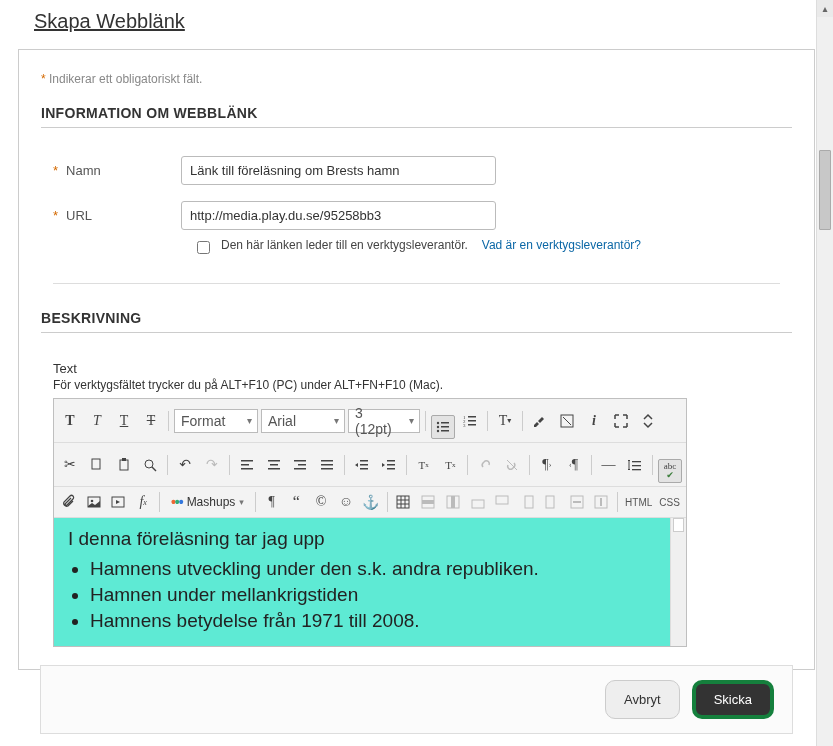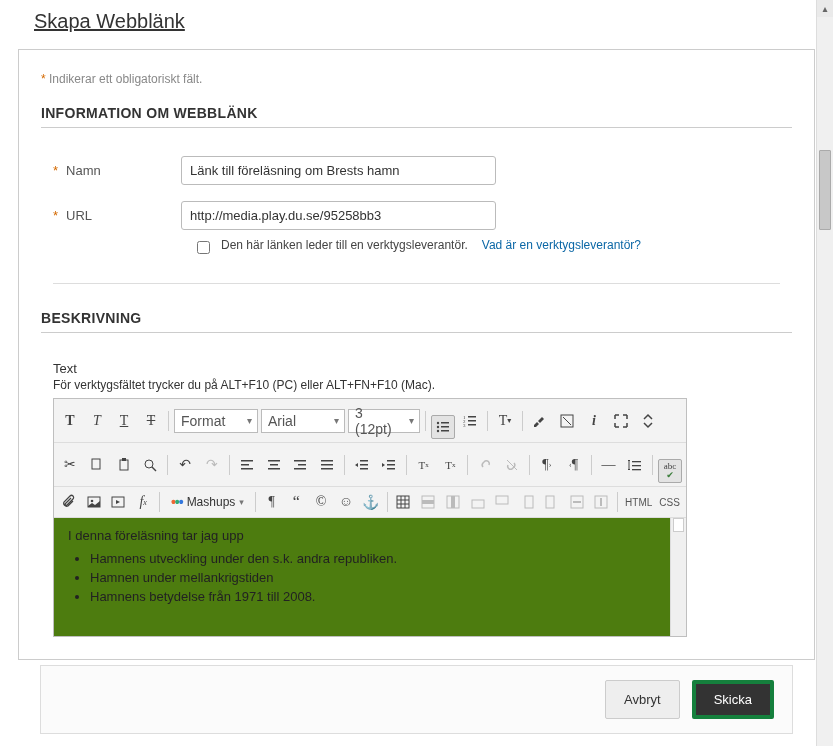--- a/index.html
+++ b/index.html
@@ -161,25 +161,25 @@
     font-size: 10px;
     font-family: Arial, sans-serif;
     color: #555;
     padding: 0 2px;
     height: 24px;
     display: inline-flex;
     align-items: center;
     cursor: pointer;
   }
   .editor-body {
-    background: #4d7c0f;
+    background: #5eead4;
     min-height: 118px;
     padding: 10px 18px 10px 14px;
     color: #222;
-    font-size: 13px;
+    font-size: 19px;
     position: relative;
   }
   .editor-body ul { margin: 8px 0 0 22px; padding: 0; }
   .editor-body li { margin-bottom: 4px; list-style: disc; }
   .editor-scroll {
     position: absolute;
     right: 0; top: 0; bottom: 0;
     width: 16px;
     background: #f0f0f0;
     border-left: 1px solid #ddd;
@@ -197,21 +197,21 @@
     bottom: 12px;
     background: #fbfbfb;
     border: 1px solid #ddd;
     padding: 14px 18px;
     display: flex;
     justify-content: flex-end;
     gap: 12px;
   }
   .btn {
     padding: 8px 18px;
-    border-radius: 2px;
+    border-radius: 10px;
     font-size: 13px;
     cursor: pointer;
   }
   .btn-cancel {
     background: #eee;
     border: 1px solid #ccc;
     color: #333;
   }
   .btn-submit {
     background: #333;
@@ -279,21 +279,21 @@
     <input type="checkbox" style="">
     <span>Den här länken leder till en verktygsleverantör.</span>
     <a href="#">Vad är en verktygsleverantör?</a>
   </div>
 
   <hr class="hr-small">
 
   <div class="section-header">BESKRIVNING</div>
 
   <div class="text-label">Text</div>
-  <div class="text-hint">För verktygsfältet trycker du på ALT+F10 (PC) eller ALT+FN+F10 (Mac).</div>
+  <div class="text-hint">För verktygsfältet trycker du på ALT+F10 (PC) under ALT+FN+F10 (Mac).</div>
 
   <div class="editor">
 
     <div class="toolbar-row">
       <span class="tb-btn" style="font-weight:bold;">T</span>
       <span class="tb-btn" style="font-style:italic;">T</span>
       <span class="tb-btn" style="text-decoration:underline;">T</span>
       <span class="tb-btn" style="text-decoration:line-through;">T</span>
       <span class="tb-sep"></span>
       <span class="tb-select" style="width:84px;">Format</span>

